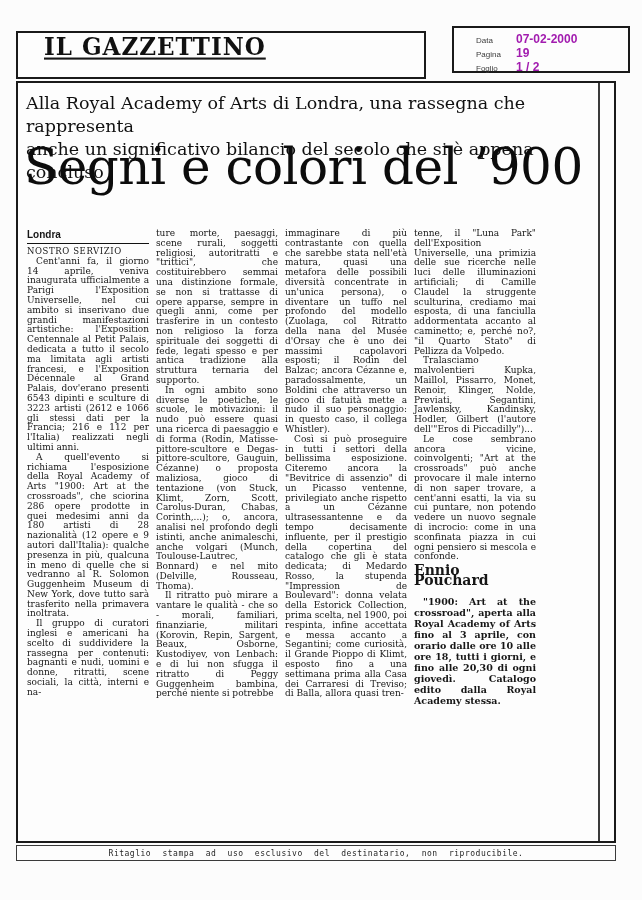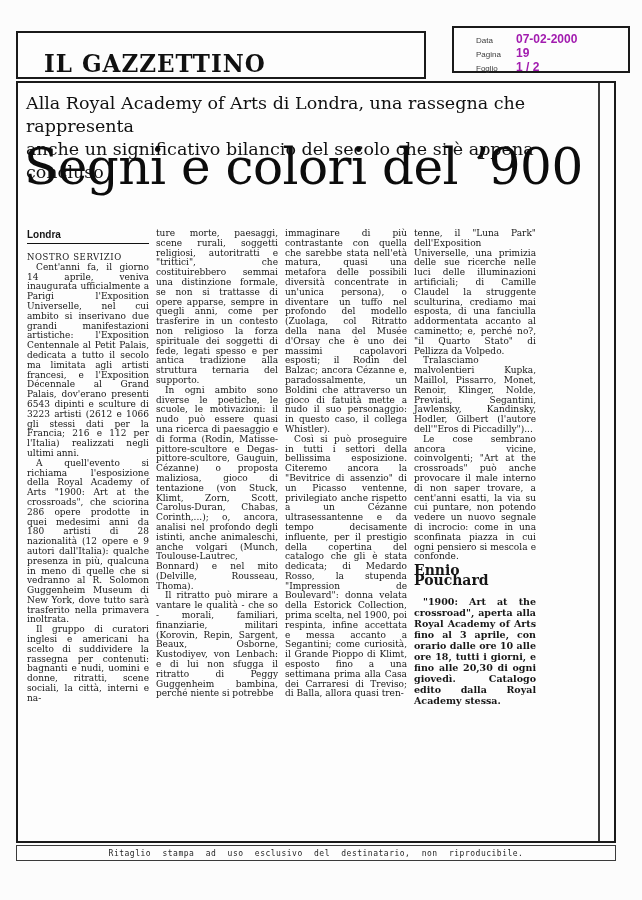--- a/index.html
+++ b/index.html
@@ -6,21 +6,21 @@
   body{
     width:642px;height:900px;position:relative;
     background:#fcfcfc;color:#161616;
     font-family:"DejaVu Serif", serif;
     overflow:hidden;
   }
   
   .masthead-box{
     position:absolute;left:16px;top:31px;width:406px;height:44px;
     border:2px solid #1a1a1a;background:#fdfdfd;
-    display:flex;align-items:flex-end;
+    display:flex;align-items:flex-start;text-decoration:underline;
   }
   .masthead{
     padding-left:26px;
     font-family:"DejaVu Serif", serif;font-weight:bold;
     font-size:23px;letter-spacing:1px;color:#111;
     transform:scaleY(1.05);
   }
   .meta-box{
     position:absolute;left:452px;top:26px;width:178px;height:47px;
     border:2px solid #1a1a1a;background:#fdfdfd;
@@ -58,21 +58,21 @@
     display:flex;gap:7px;
   }
   .col{
     width:122px;flex:0 0 122px;
     font-size:9px;line-height:9.8px;
     text-align:justify;hyphens:auto;
   }
   .dateline{
     font-family:"Liberation Sans", sans-serif;font-weight:bold;
     font-size:10px;line-height:12px;text-align:left;
-    border-bottom:1.5px solid #111;padding-bottom:2px;margin-bottom:9px;
+    border-bottom:1.5px solid #111;padding-bottom:2px;margin-bottom:3px;
   }
   .byline{
     font-size:8.5px;letter-spacing:0.6px;text-align:left;
   }
   .col p{margin:0;text-indent:9px;}
   .col p.cont{text-indent:0;}
   .author{
     font-weight:bold;text-align:left;font-size:14px;
     margin:4px 0 10px 0;
   }

